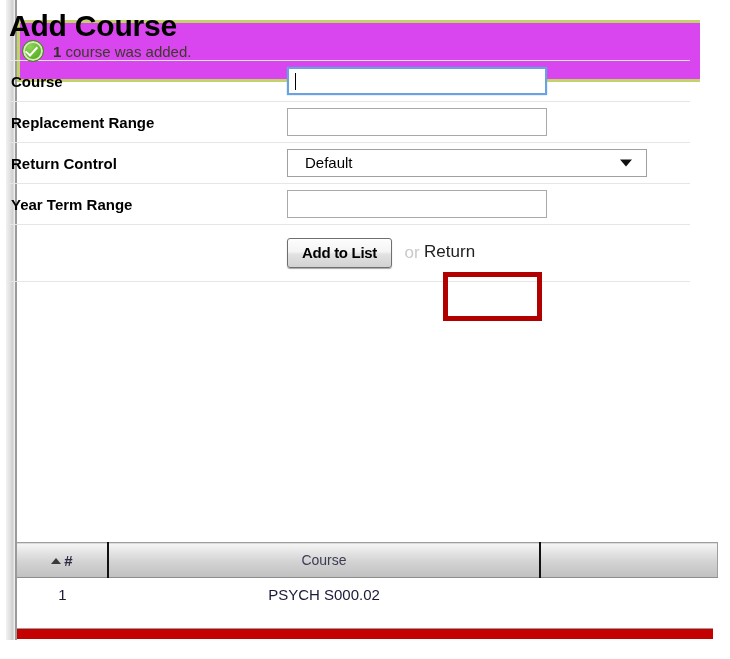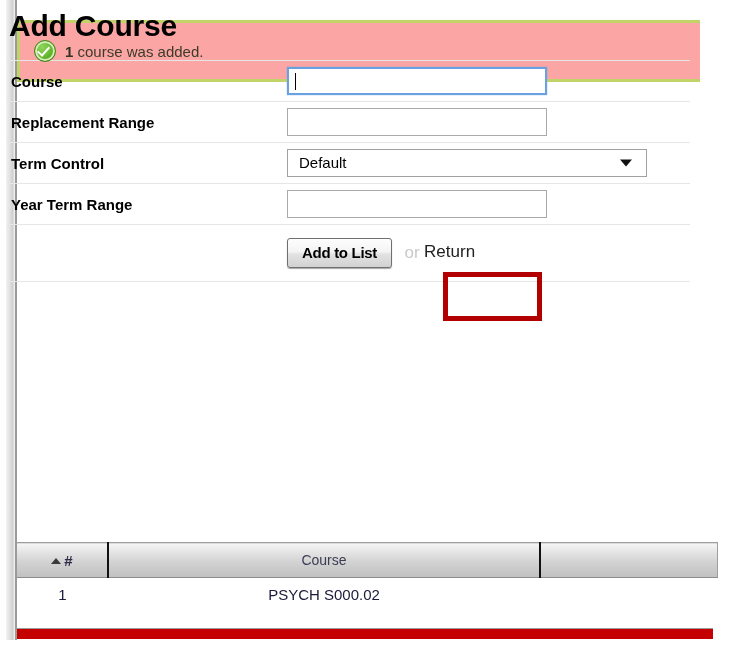--- a/index.html
+++ b/index.html
@@ -116,21 +116,21 @@
   .sel {
     box-sizing: border-box;
     position: relative;
     width: 360px;
     height: 28px;
     border: 1px solid #a0a0a0;
     background: #ffffff;
     font-size: 15px;
     color: #000;
     line-height: 26px;
-    padding-left: 11px;
+    padding-left: 17px;
     cursor: pointer;
   }
   .sel-arrow {
     position: absolute;
     right: 14px;
     top: 50%;
     transform: translateY(-50%);
     width: 0; height: 0;
     border-left: 6px solid transparent;
     border-right: 6px solid transparent;
@@ -192,27 +192,27 @@
 
   
   .alert-wrap {
     margin-top: 20px;
     padding-left: 17px;
   }
   .alert {
     box-sizing: border-box;
     width: 683px;
     height: 62px;
-    background: #fca5a5;
+    background: #d946ef;
     border-top: 3px solid #c2d469;
     border-bottom: 3px solid #c2d469;
     border-left: 3px solid #c2d469;
     display: flex;
     align-items: center;
-    padding-left: 14px;
+    padding-left: 2px;
   }
   .check-icon {
     width: 20px; height: 20px;
     border-radius: 50%;
     background: radial-gradient(circle at 35% 30%, #8ed65a 0%, #5fb328 60%, #3f8e16 100%);
     border: 1px solid #3d8a14;
     box-shadow: inset 0 0 0 2px #d7ecbc;
     position: relative;
     flex: 0 0 auto;
     margin-right: 9px;
@@ -318,21 +318,21 @@
         </tr>
 
         <tr>
           <td class="cell-label">Replacement Range</td>
           <td class="cell-field">
             <input class="txt" type="text" placeholder="" style="">
           </td>
         </tr>
 
         <tr>
-          <td class="cell-label">Term Control</td>
+          <td class="cell-label">Return Control</td>
           <td class="cell-field">
             <div class="sel">
               <span>Default</span>
               <span class="sel-arrow"></span>
             </div>
           </td>
         </tr>
 
         <tr>
           <td class="cell-label">Year Term Range</td>

